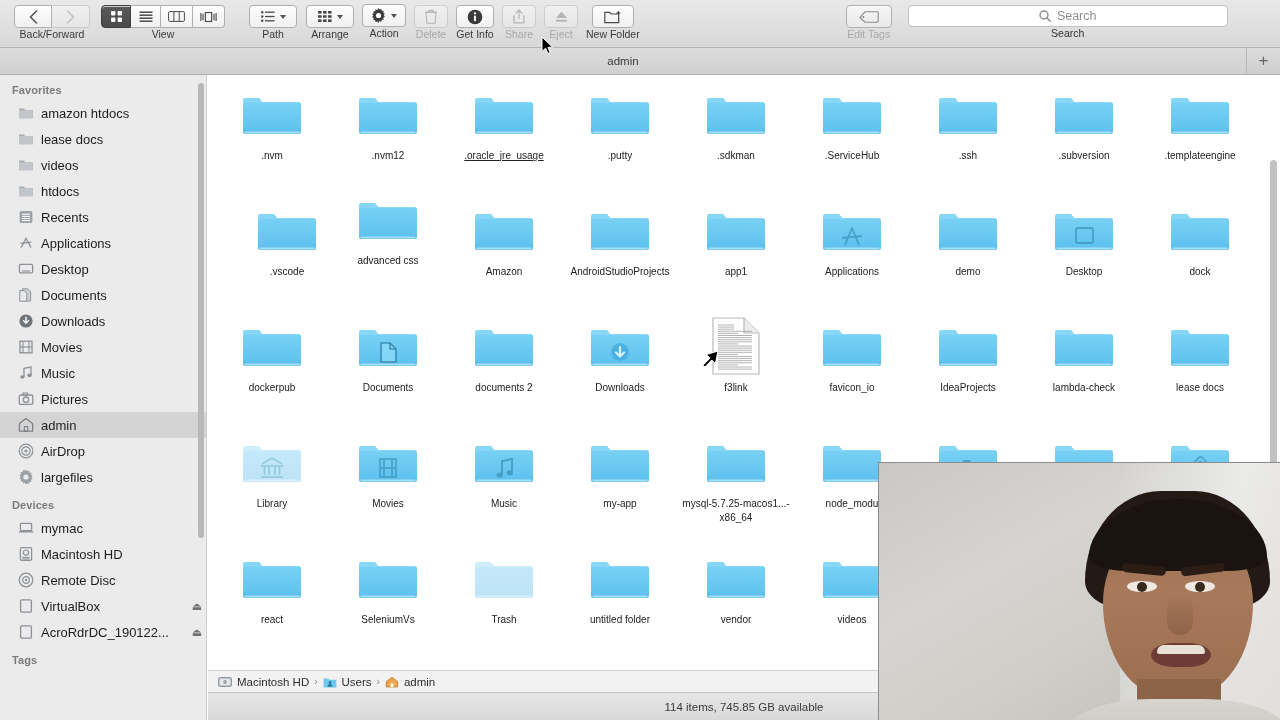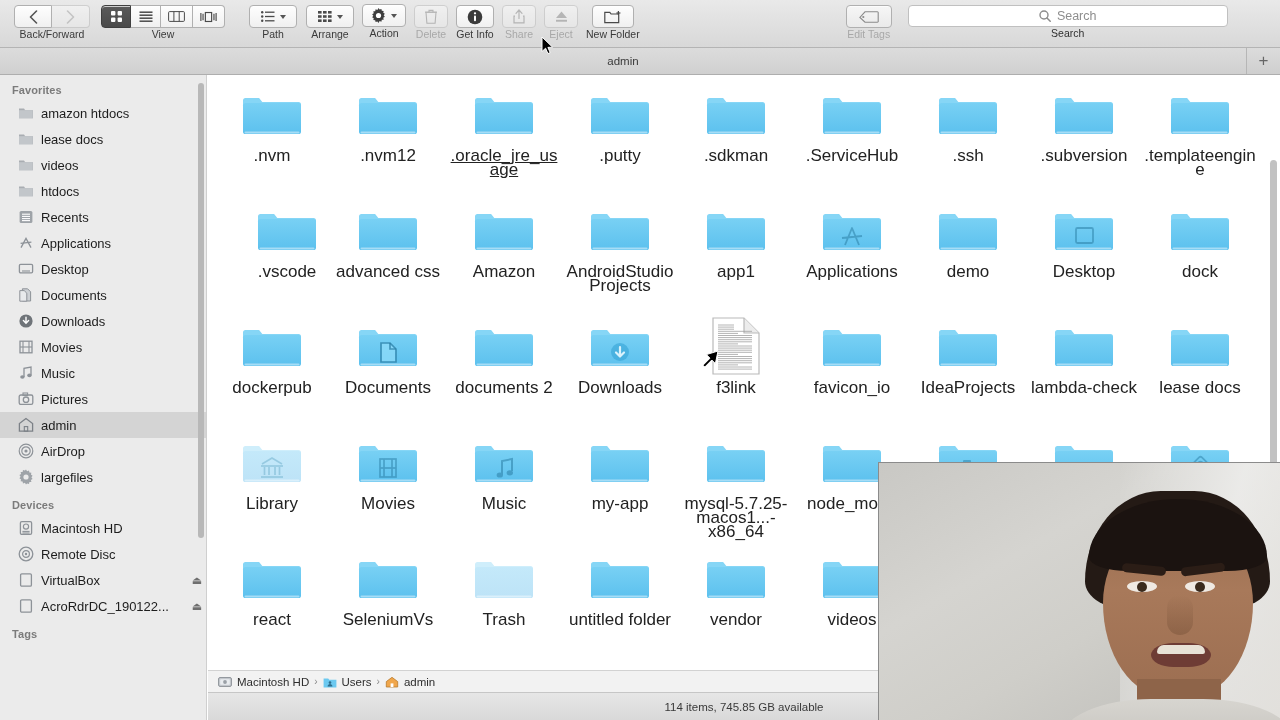--- a/index.html
+++ b/index.html
@@ -80,21 +80,21 @@
   .content {
     position:absolute; left:208px; top:75px; width:1072px; height:595px;
     background:#fff; overflow:hidden;
   }
   .grid { position:absolute; left:0; top:0; width:1072px; }
   .cell {
     position:absolute; width:116px; text-align:center;
   }
   .cell .icowrap { height:62px; display:flex; align-items:flex-end; justify-content:center; }
   .cell .name {
-    margin-top:6px; font-size:17px; line-height:14px; color:#222;
+    margin-top:6px; font-size:10px; line-height:14px; color:#222;
     word-wrap:break-word; padding:0 2px;
   }
   .vscroll { position:absolute; right:3px; top:85px; width:7px; height:370px; background:#c2c2c2; border-radius:4px; }
 
   
   .pathbar {
     position:absolute; left:208px; top:670px; width:1072px; height:22px;
     background:#f2f2f2; border-top:1px solid #d2d2d2;
     display:flex; align-items:center; padding-left:10px; gap:5px; font-size:11.5px; color:#2e2e2e;
   }
@@ -519,20 +519,30 @@
               <circle cx="8" cy="8" r="2.6" fill="#ebebeb"></circle>
             </svg>
           </span>
           <span class="sb-label">largefiles</span>
           <span class="sb-eject"></span>
         </div>
         <div class="sb-head">Devices</div>
         <div class="sb-item">
           <span class="sb-ico">
             <svg width="16" height="16" viewBox="0 0 16 16">
+              <rect x="2.4" y="3.4" width="11.2" height="7.2" rx="1" fill="none" stroke="#8d9298" stroke-width="1.3"></rect>
+              <rect x="0.8" y="11" width="14.4" height="1.6" rx=".7" fill="#8d9298"></rect>
+            </svg>
+          </span>
+          <span class="sb-label">mymac</span>
+          <span class="sb-eject"></span>
+        </div>
+        <div class="sb-item">
+          <span class="sb-ico">
+            <svg width="16" height="16" viewBox="0 0 16 16">
               <rect x="2.4" y="1.6" width="11.2" height="12.8" rx="1.4" fill="none" stroke="#8d9298" stroke-width="1.3"></rect>
               <circle cx="8" cy="6.6" r="2.6" fill="none" stroke="#8d9298" stroke-width="1.2"></circle>
               <g stroke="#8d9298" stroke-width="1.1">
                 <line x1="4.4" y1="11.4" x2="11.6" y2="11.4"></line>
                 <line x1="4.4" y1="13" x2="11.6" y2="13"></line>
               </g>
             </svg>
           </span>
           <span class="sb-label">Macintosh HD</span>
           <span class="sb-eject"></span>
@@ -736,21 +746,21 @@
                 </linearGradient>
               </defs>
               <path d="M2 7.5a2.5 2.5 0 0 1 2.5-2.5h13.6l3.2 4h36.2a2.5 2.5 0 0 1 2.5 2.5v2H2z" fill="#86d6f6"></path>
               <rect x="2" y="10" width="58" height="31" rx="2.6" fill="url(#fg_folder)"></rect>
               <rect x="3.5" y="38.4" width="55" height="2" rx="1" fill="rgba(255,255,255,.45)"></rect>
               <rect x="3.5" y="41" width="55" height="1.6" rx=".8" fill="rgba(255,255,255,.3)"></rect>
             </svg>
           </div>
           <div class="name">.vscode</div>
         </div>
-        <div class="cell" style="left:122px;top:122px;">
+        <div class="cell" style="left:122px;top:111px;">
           <div class="icowrap">
             <svg width="62" height="50" viewBox="0 0 62 50">
               <defs>
                 <linearGradient id="fg_folder" x1="0" y1="0" x2="0" y2="1">
                   <stop offset="0" stop-color="#78d0f4"></stop>
                   <stop offset="1" stop-color="#5cc1ee"></stop>
                 </linearGradient>
               </defs>
               <path d="M2 7.5a2.5 2.5 0 0 1 2.5-2.5h13.6l3.2 4h36.2a2.5 2.5 0 0 1 2.5 2.5v2H2z" fill="#86d6f6"></path>
               <rect x="2" y="10" width="58" height="31" rx="2.6" fill="url(#fg_folder)"></rect>

